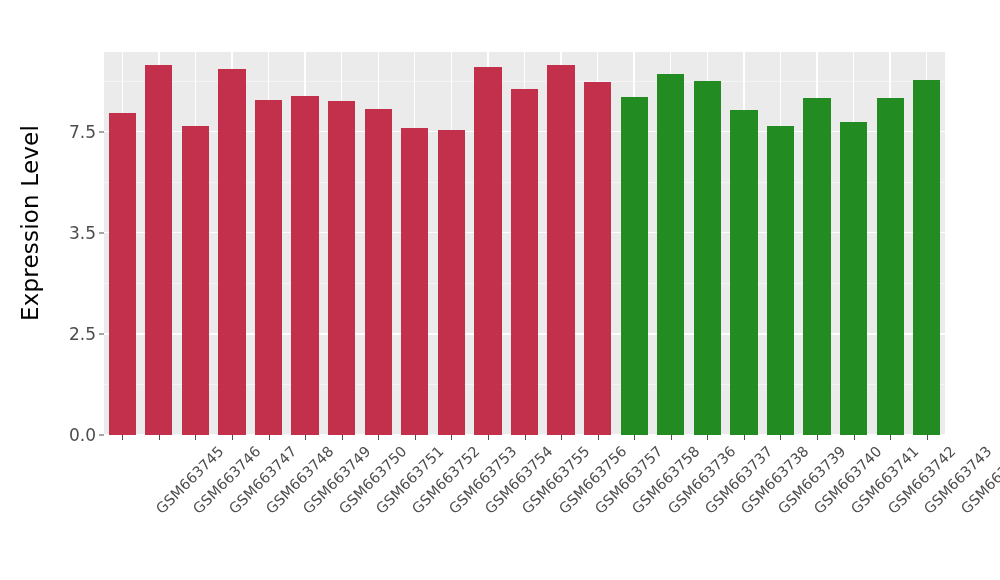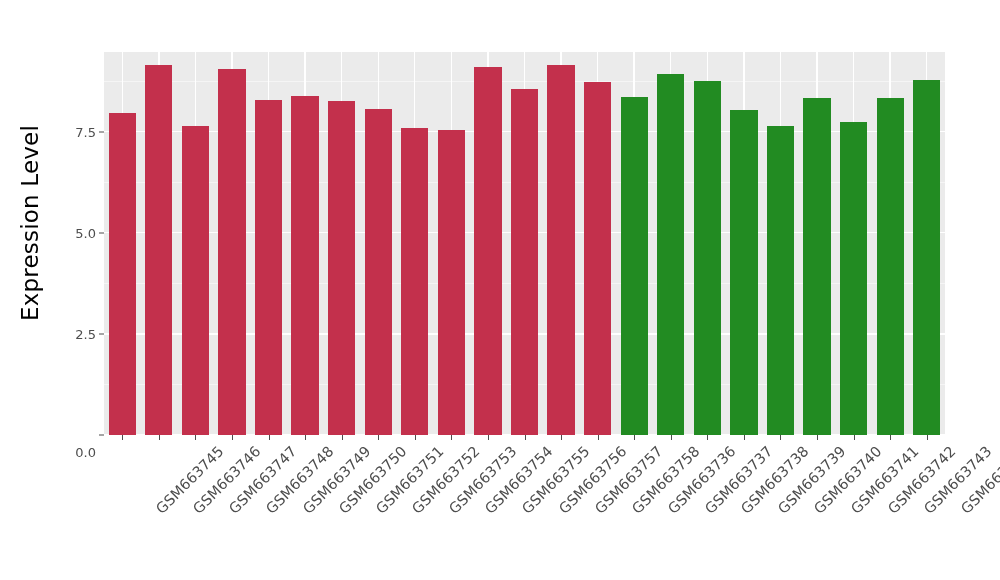--- a/index.html
+++ b/index.html
@@ -46,21 +46,21 @@
     position: absolute;
     left: 58px;
     top: 0px;
     width: 46px;
     height: 445px;
   }
   .y-tick-label {
     position: absolute;
     right: 8px;
     transform: translateY(-50%);
-    font-size: 13px;
+    font-size: 17px;
     color: #4d4d4d;
     white-space: nowrap;
     text-align: right;
   }
   .y-tick-mark {
     position: absolute;
     right: 0px;
     width: 5px;
     height: 1px;
     background: #4d4d4d;
@@ -133,25 +133,25 @@
 </head>
 <body>
 
 <div id="chart-root">
 
   <div id="y-axis-title">
     <span>Expression Level</span>
   </div>
 
   <div id="y-tick-labels">
-      <div class="y-tick-label" style="top: 452px; margin-left: 27px;">0.0</div>
+      <div class="y-tick-label" style="top: 435px; margin-left: 27px;">0.0</div>
       <div class="y-tick-mark" style="top: 435px;"></div>
       <div class="y-tick-label" style="top: 334px;">2.5</div>
       <div class="y-tick-mark" style="top: 333.891px;"></div>
-      <div class="y-tick-label" style="top: 232.782px;">5.0</div>
+      <div class="y-tick-label" style="top: 232.782px;">3.5</div>
       <div class="y-tick-mark" style="top: 232.782px;"></div>
       <div class="y-tick-label" style="top: 131.674px;">7.5</div>
       <div class="y-tick-mark" style="top: 131.674px;"></div>
     </div>
 
   <div id="panel">
       <div class="grid-minor-y" style="top: 332.446px;"></div>
       <div class="grid-minor-y" style="top: 231.337px;"></div>
       <div class="grid-minor-y" style="top: 130.228px;"></div>
       <div class="grid-minor-y" style="top: 29.1193px;"></div>

